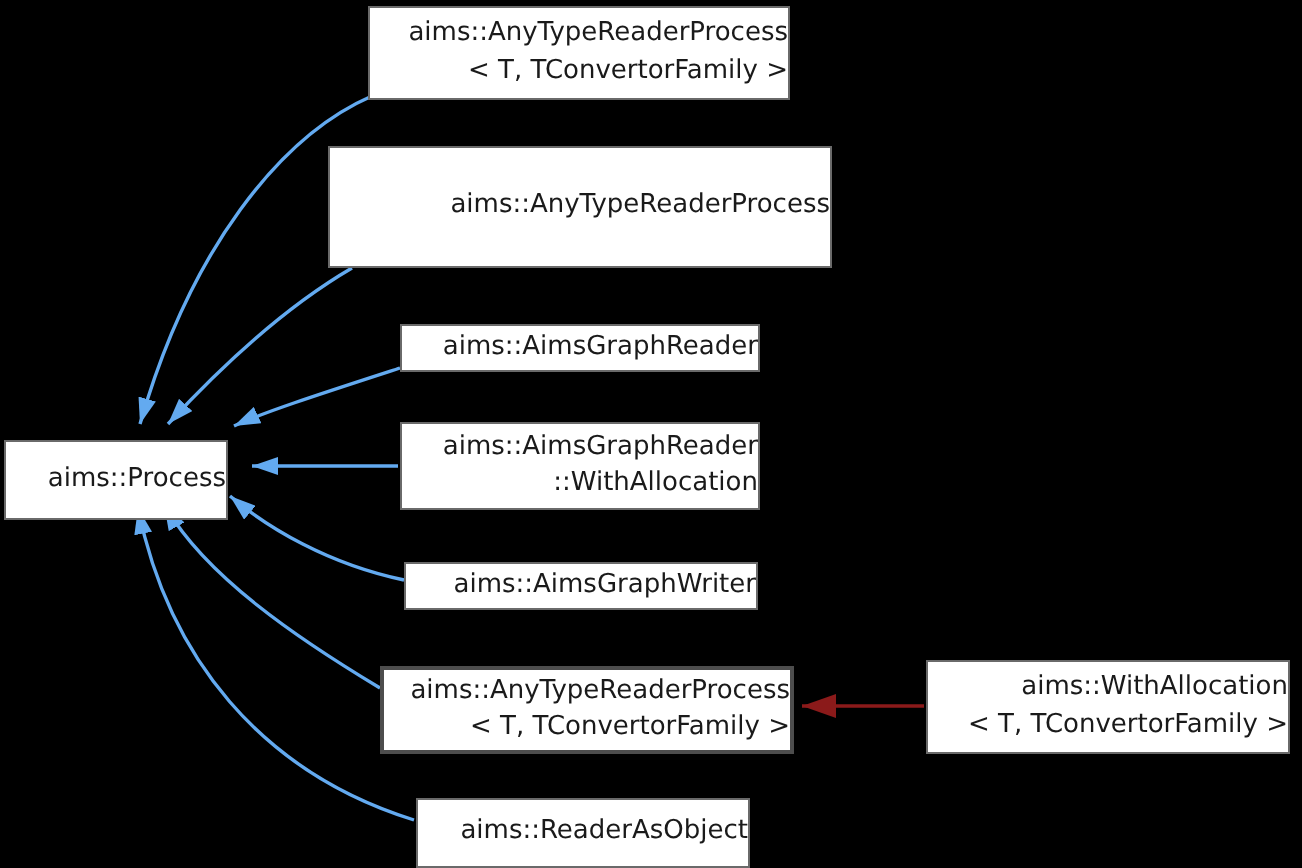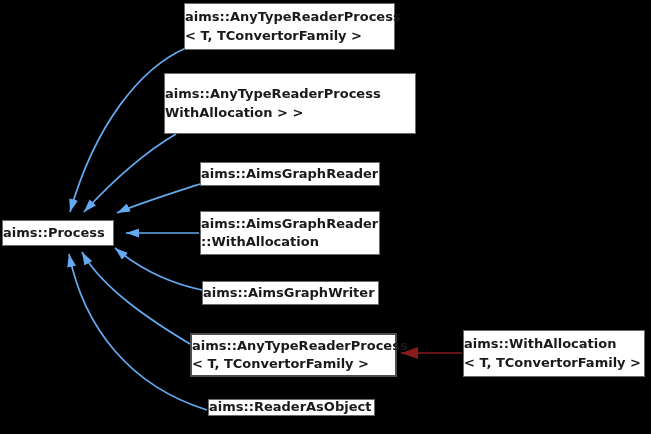--- a/index.html
+++ b/index.html
@@ -18,22 +18,22 @@
   }
   svg.edges{position:absolute;left:0;top:0;width:651px;height:434px;}
   .edge-blue{stroke:var(--blue);stroke-width:1.7;fill:none;}
   .edge-red{stroke:var(--red);stroke-width:1.7;fill:none;}
   .mk-blue{fill:var(--blue);}
   .mk-red{fill:var(--red);}
   .node{
     position:absolute;box-sizing:border-box;
     background:var(--node-fill);border:1.5px solid var(--node-border);
     color:var(--node-text);font-size:13px;line-height:18.5px;
-    display:flex;flex-direction:column;align-items:flex-start;justify-content:center;
-    text-align:center;white-space:nowrap;cursor:pointer;font-weight:bold;
+    display:flex;flex-direction:column;align-items:flex-end;justify-content:center;
+    text-align:center;white-space:nowrap;cursor:pointer;
   }
   .node.current{border:2px solid var(--node-border-current);}
   .node span{display:block;}
 </style>
 </head>
 <body>
 
 <div class="stage">
 
   <svg class="edges" viewBox="0 0 651 434">
@@ -49,53 +49,52 @@
     <path class="edge-blue" d="M186,48 C140,68 95,125 70,212" marker-end="url(#arrowBlue)"></path>
     <path class="edge-blue" d="M176,134 C140,155 108,186 84,212" marker-end="url(#arrowBlue)"></path>
     <path class="edge-blue" d="M200,184 C160,197 132,206 117,213" marker-end="url(#arrowBlue)"></path>
     <path class="edge-blue" d="M199,233 L126,233" marker-end="url(#arrowBlue)"></path>
     <path class="edge-blue" d="M202,290 C164,282 134,264 115,248" marker-end="url(#arrowBlue)"></path>
     <path class="edge-blue" d="M190,344 C150,320 102,288 82,252" marker-end="url(#arrowBlue)"></path>
     <path class="edge-blue" d="M207,410 C130,386 84,328 69,254" marker-end="url(#arrowBlue)"></path>
     <path class="edge-red" d="M462,353 L401,353" marker-end="url(#arrowRed)"></path>
   </svg>
 
-  <div class="node" style="left:2px;top:220px;width:112px;height:26px;">
+  <div class="node" style="left:2px;top:220px;width:112px;height:40px;">
     <span>aims::Process</span>
   </div>
 
   <div class="node" style="left:184px;top:3px;width:211px;height:47px;">
     <span>aims::AnyTypeReaderProcess</span>
     <span>&lt; T, TConvertorFamily &gt;</span>
   </div>
 
   <div class="node" style="left:164px;top:73px;width:252px;height:61px;">
     <span>aims::AnyTypeReaderProcess</span>
-    <span>WithAllocation &gt; &gt;</span>
   </div>
 
   <div class="node" style="left:200px;top:162px;width:180px;height:24px;">
     <span>aims::AimsGraphReader</span>
   </div>
 
   <div class="node" style="left:200px;top:211px;width:180px;height:44px;">
     <span>aims::AimsGraphReader</span>
     <span>::WithAllocation</span>
   </div>
 
   <div class="node" style="left:202px;top:281px;width:177px;height:24px;">
     <span>aims::AimsGraphWriter</span>
   </div>
 
   <div class="node current" style="left:190px;top:333px;width:207px;height:44px;">
     <span>aims::AnyTypeReaderProcess</span>
     <span>&lt; T, TConvertorFamily &gt;</span>
   </div>
 
-  <div class="node" style="left:208px;top:399px;width:167px;height:17px;">
+  <div class="node" style="left:208px;top:399px;width:167px;height:35px;">
     <span>aims::ReaderAsObject</span>
   </div>
 
   <div class="node" style="left:463px;top:330px;width:182px;height:47px;">
     <span>aims::WithAllocation</span>
     <span>&lt; T, TConvertorFamily &gt;</span>
   </div>
 
 </div>
 

